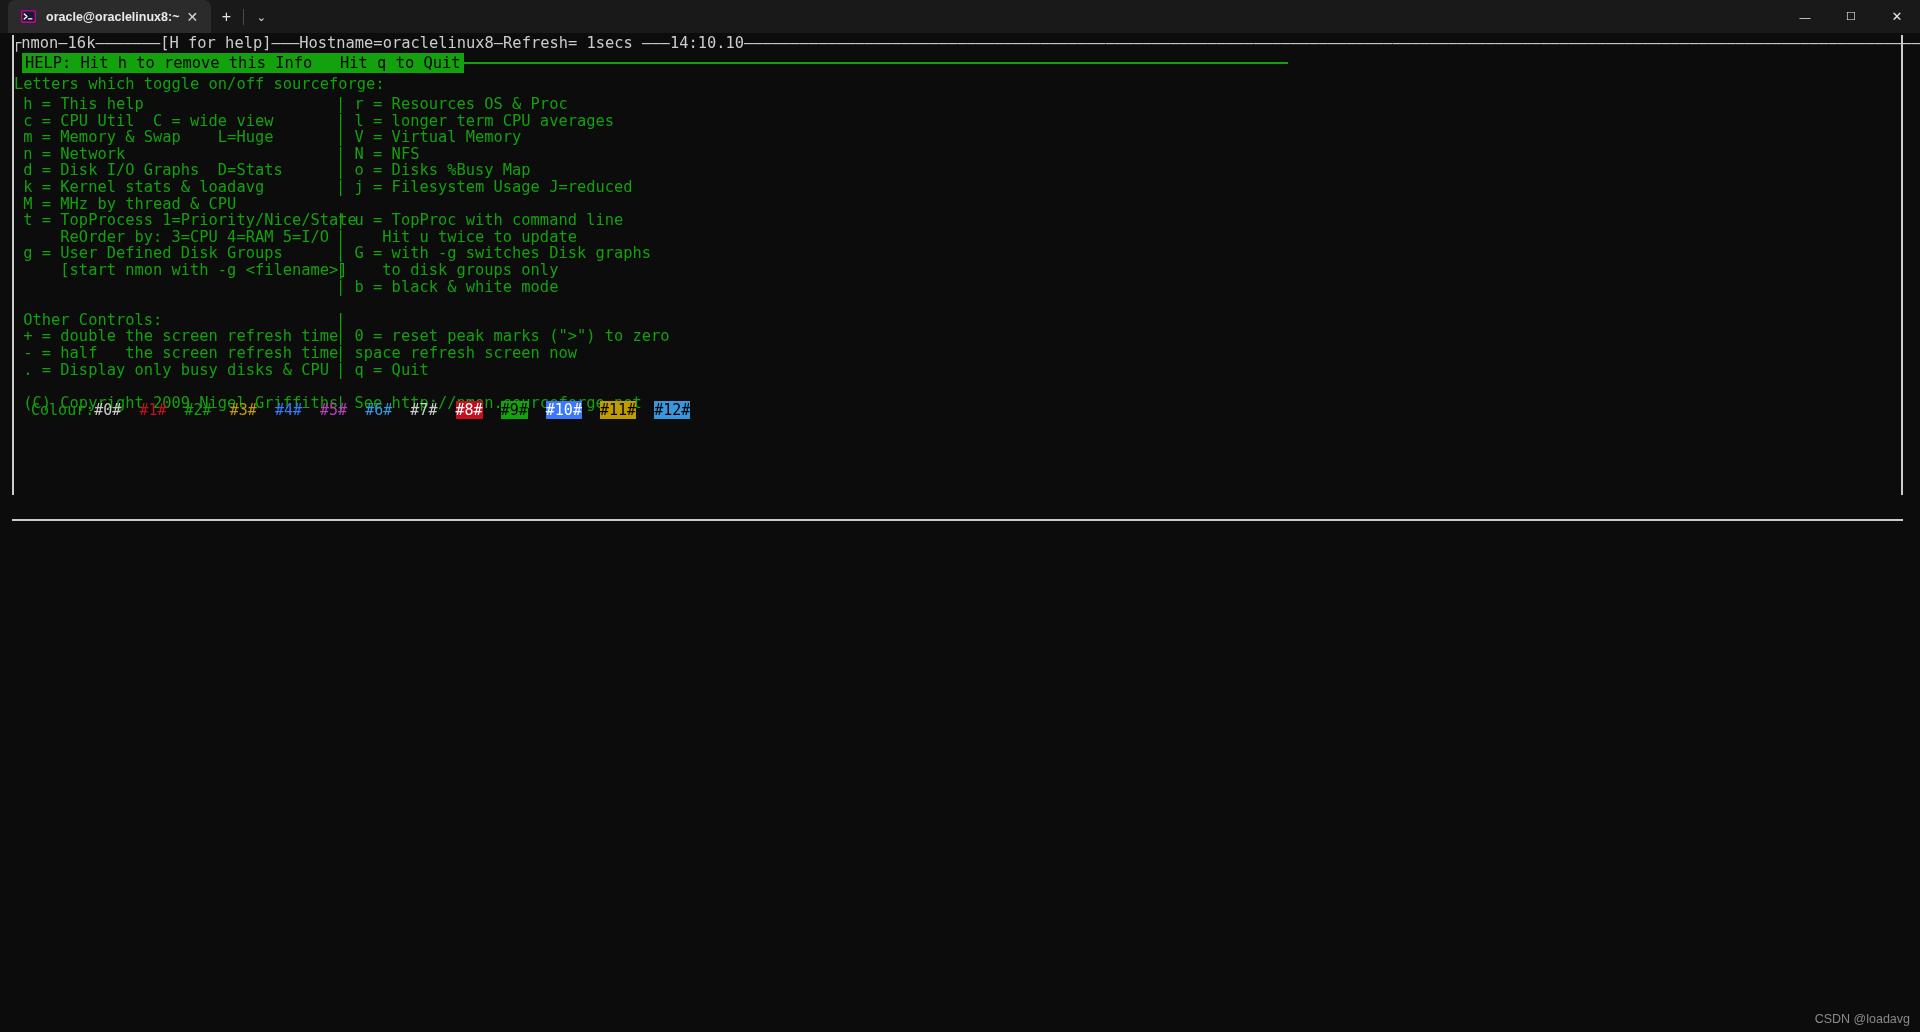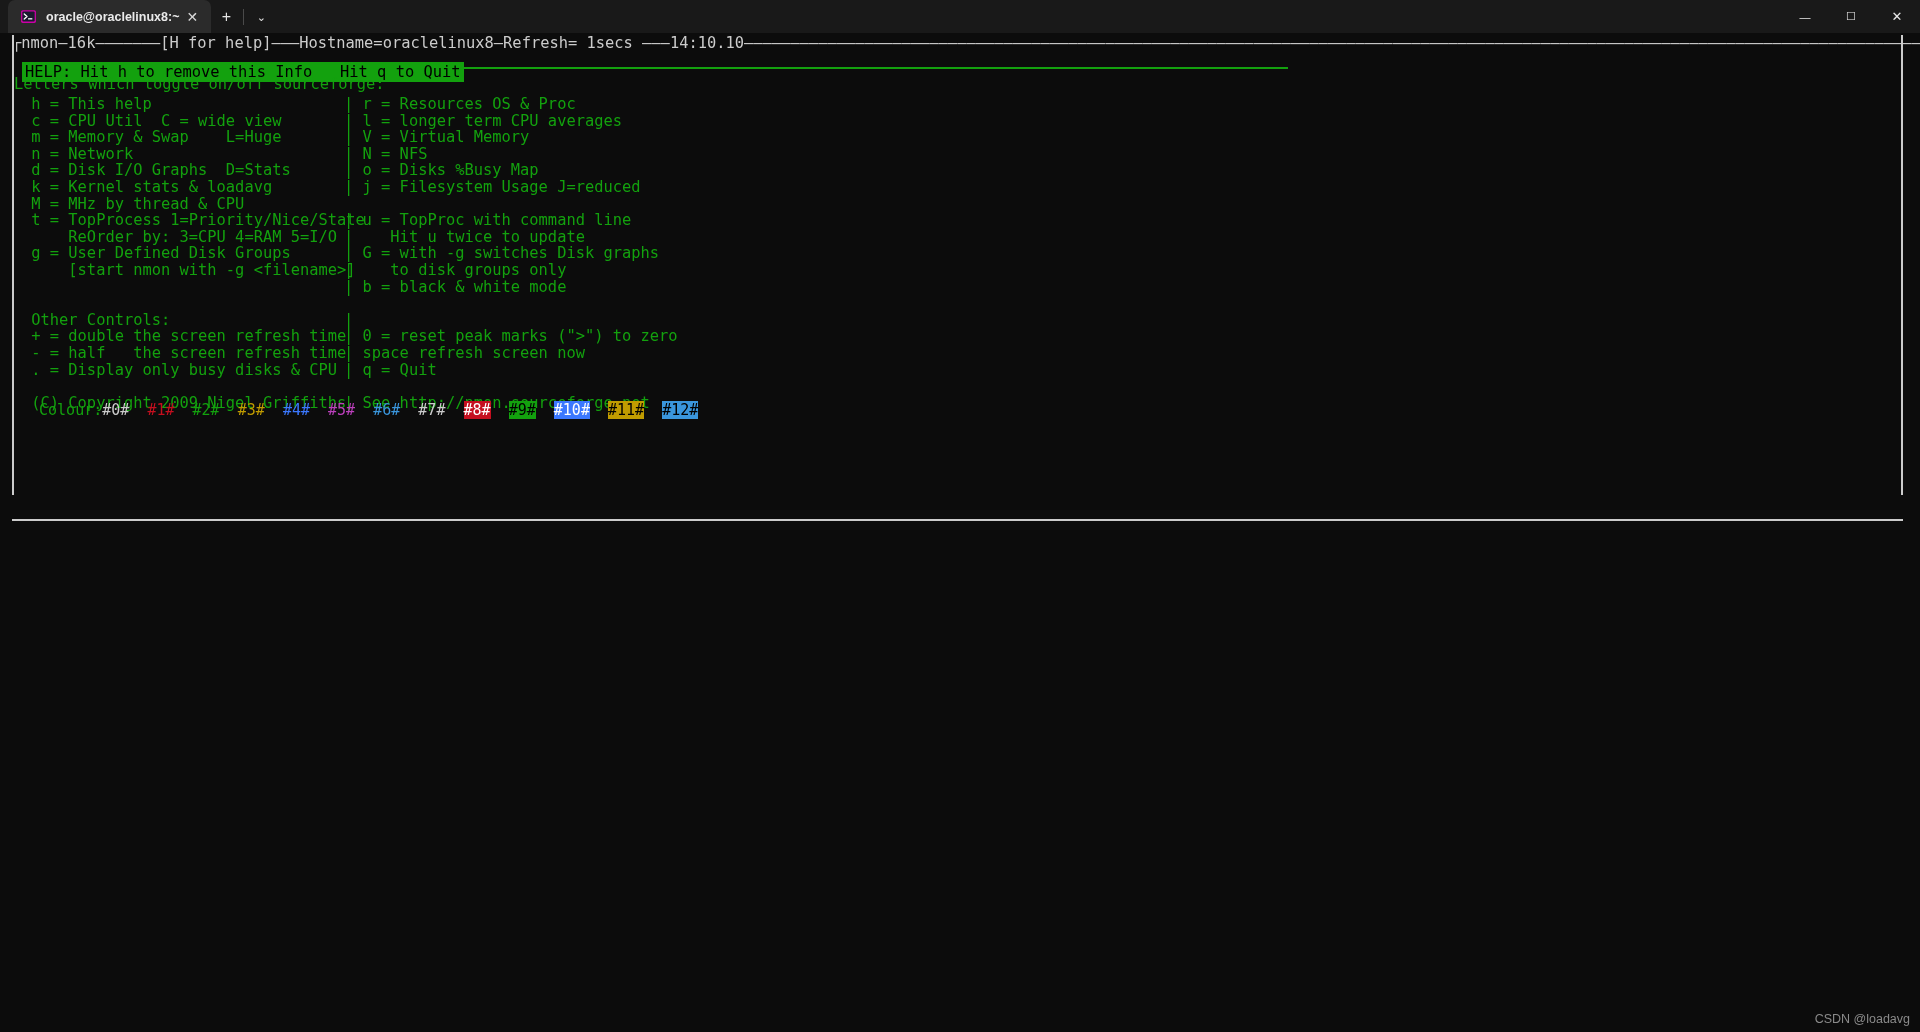--- a/index.html
+++ b/index.html
@@ -178,30 +178,29 @@
     top: 20px;
     display: flex;
     align-items: center;
   }
   #help-banner {
     background: #13a10e;
     color: #000000;
     padding: 0 3px;
     font-size: 15.4px;
     line-height: 20.4px;
-    margin-top: 9px;
   }
   #help-rule {
     height: 2px;
     background: #13a10e;
     width: 824px;
     margin-left: 0px;
   }
 
-  .green { color: #13a10e; padding-left: 8px; }
+  .green { color: #13a10e; }
   .sep { color: #13a10e; }
 
   
   #colour-line {
     position: absolute;
     left: 22px;
     top: 367px;
     font-size: 15px;
     line-height: 20.4px;
     white-space: pre;

